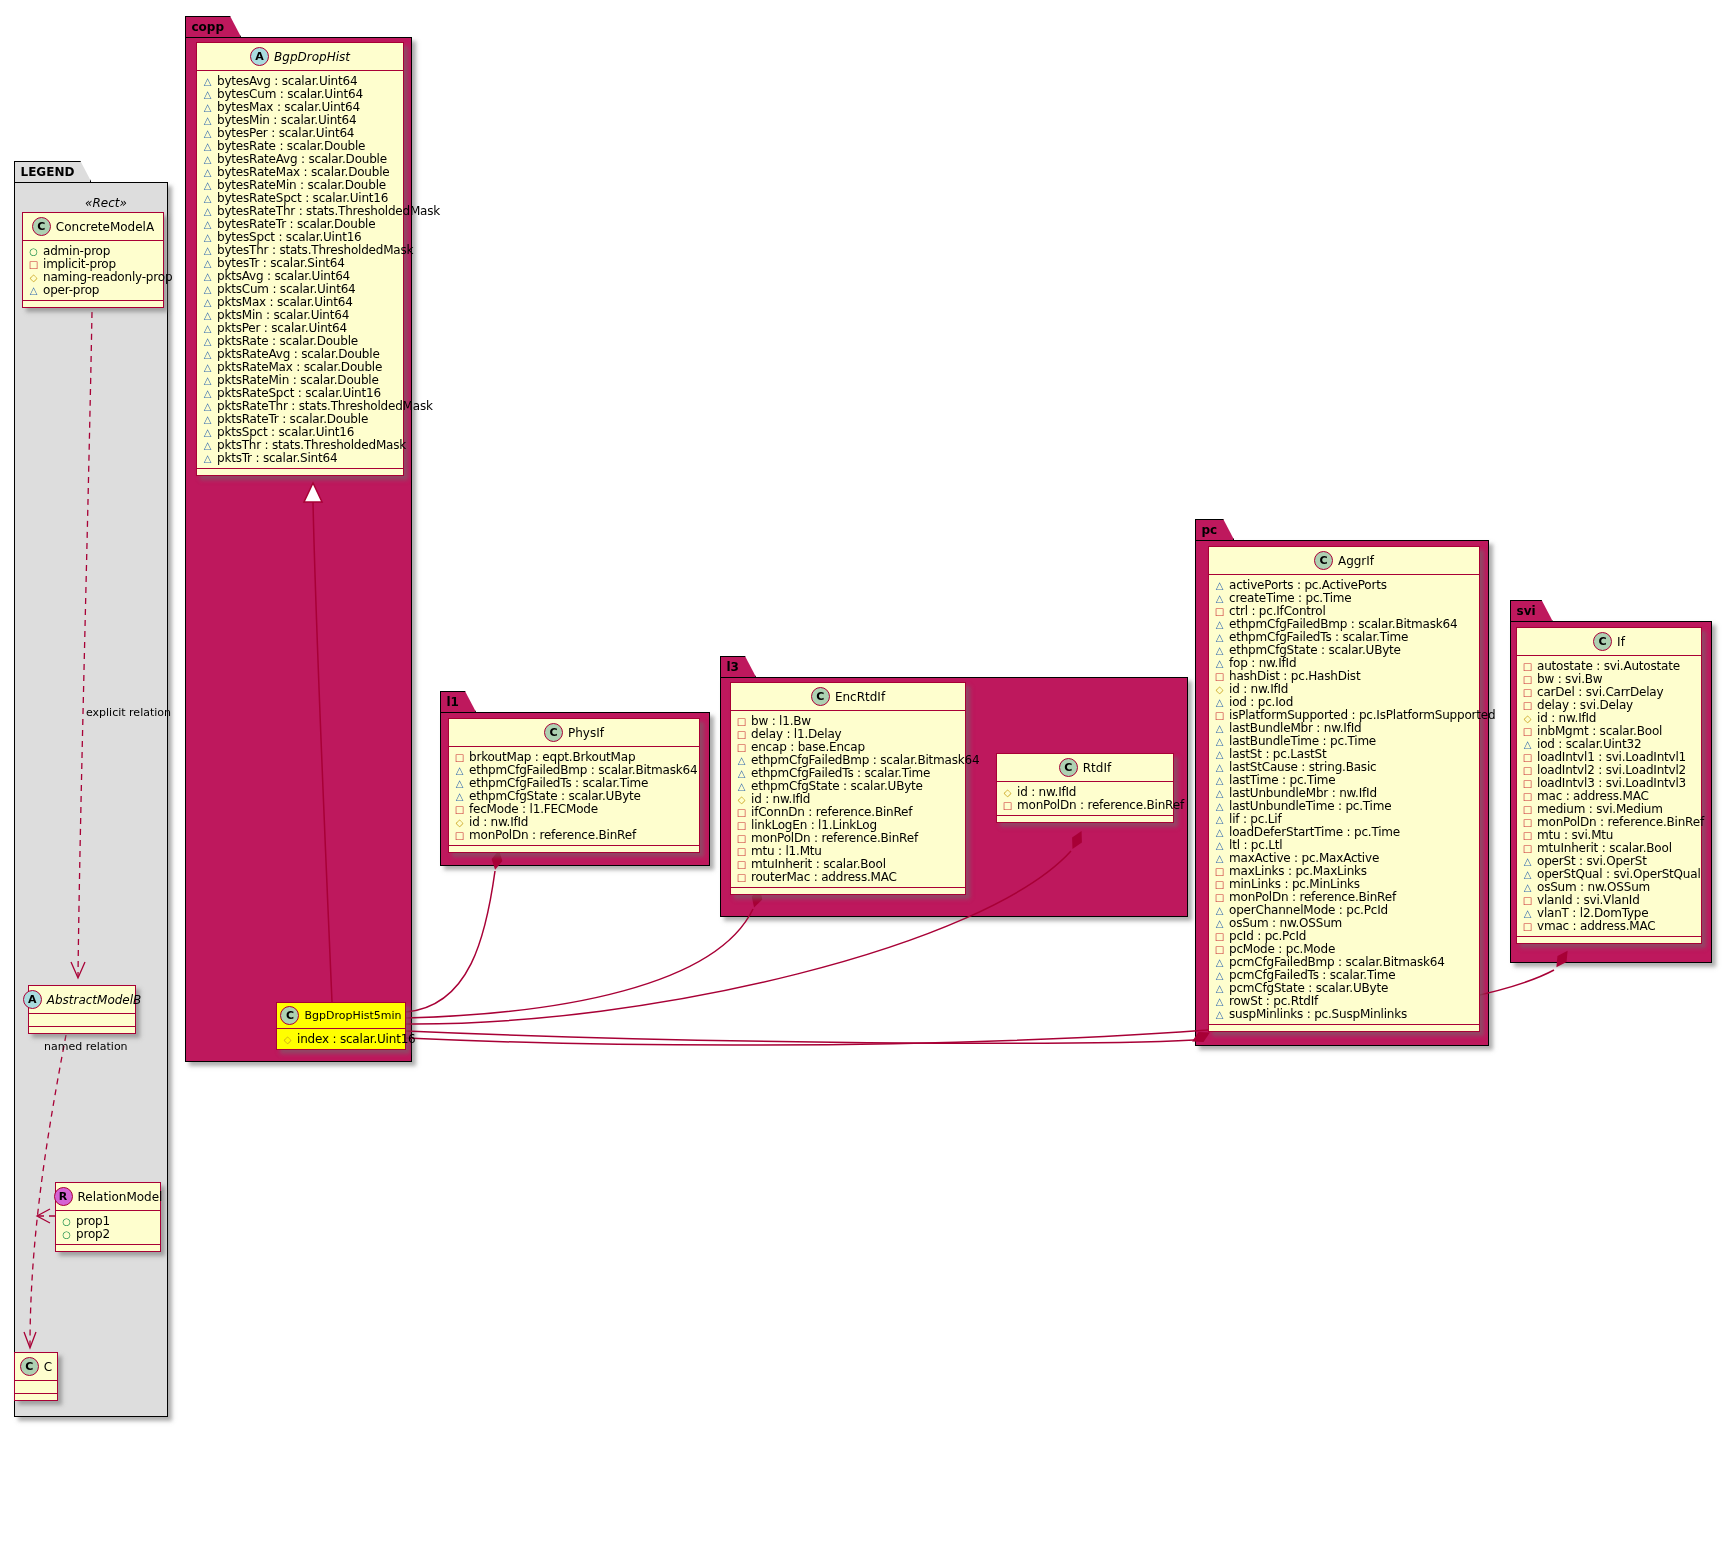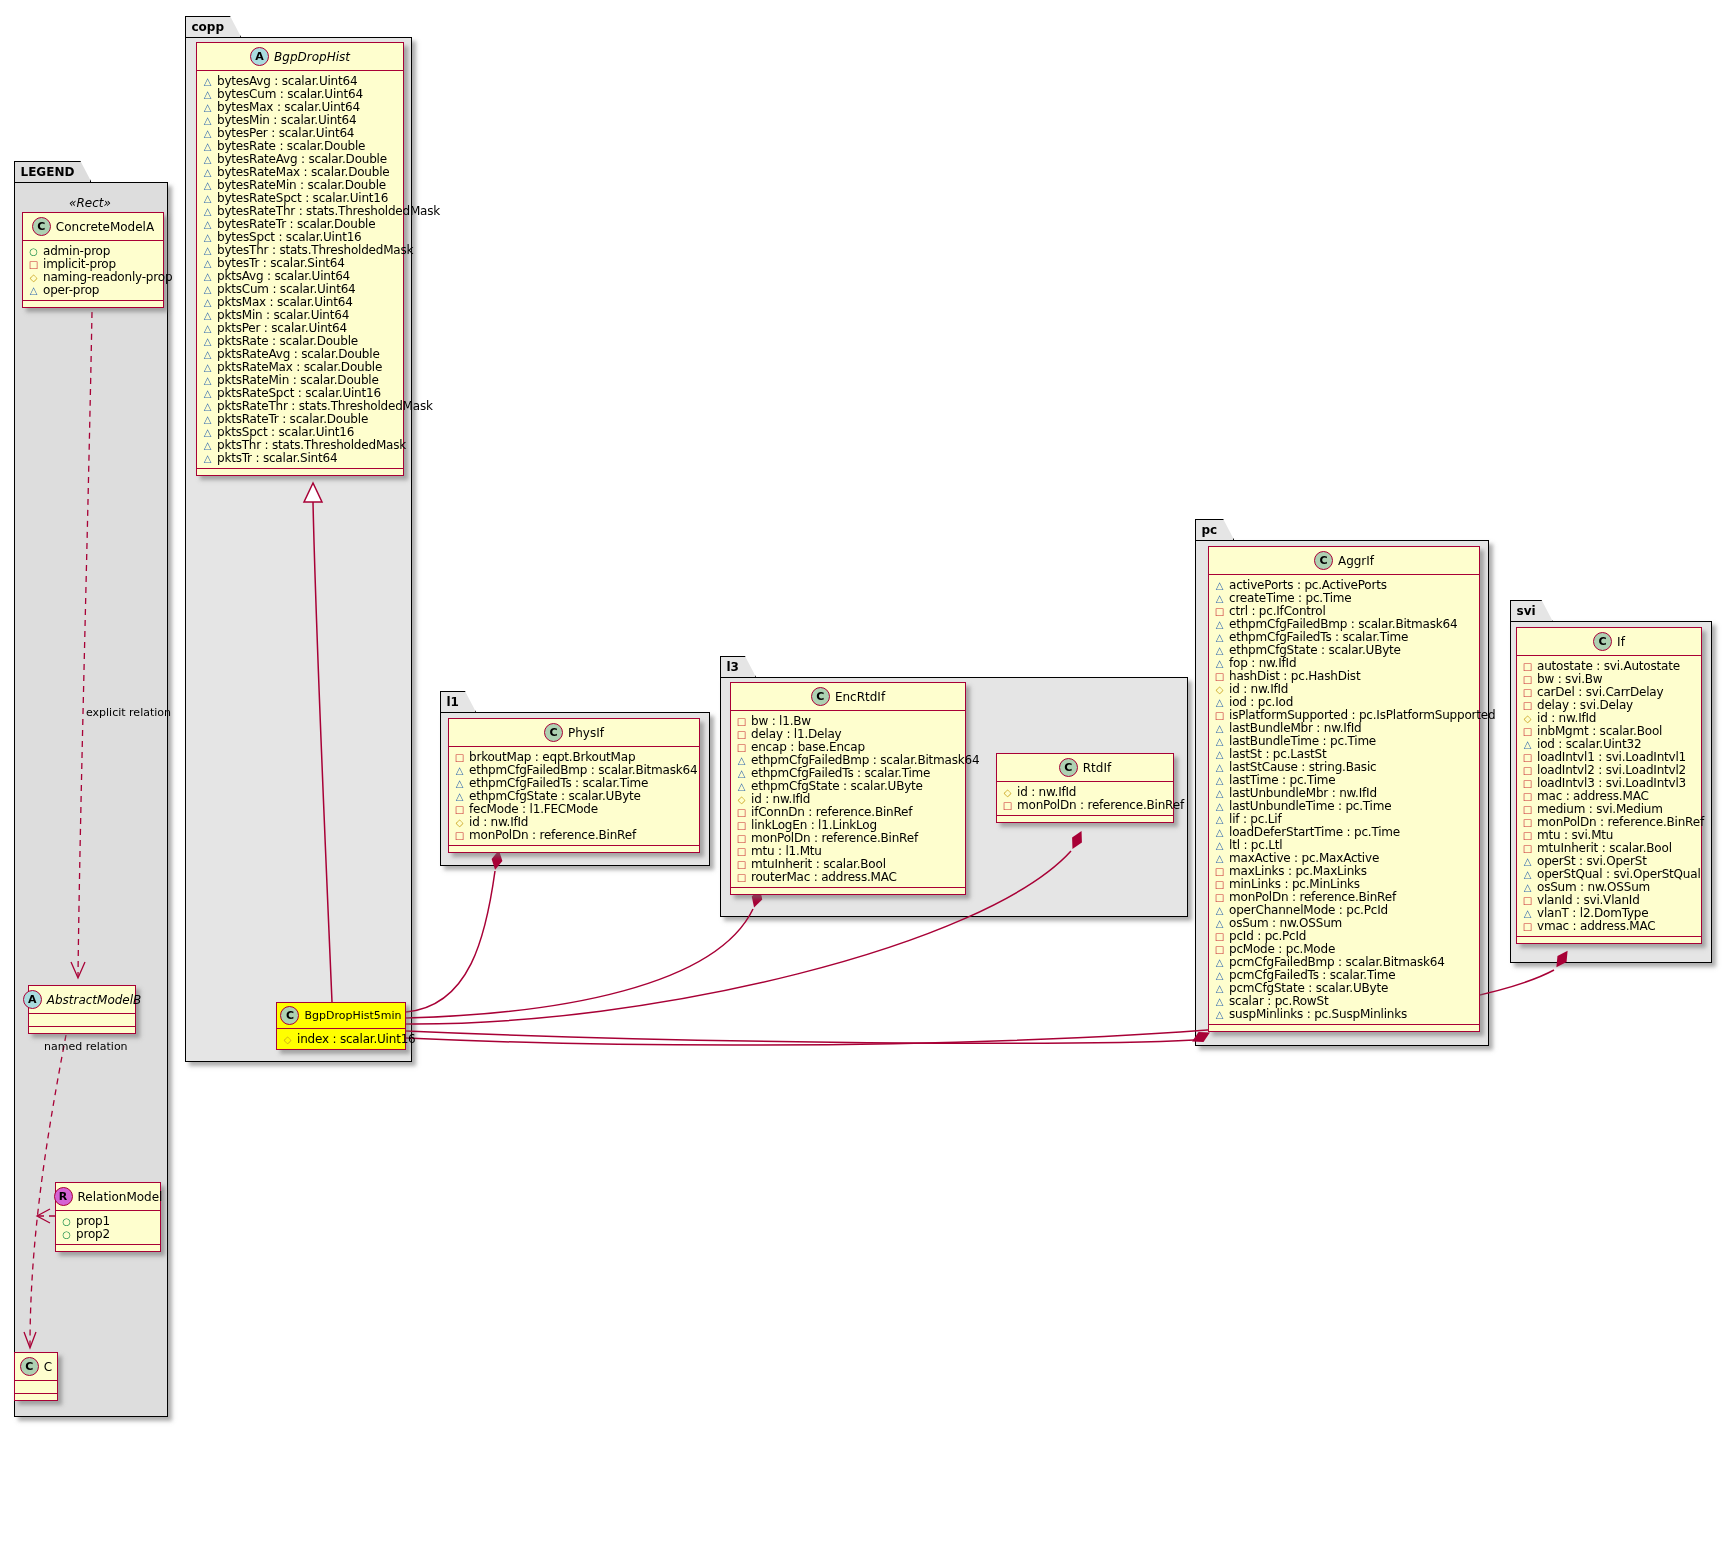--- a/index.html
+++ b/index.html
@@ -1,19 +1,19 @@
 <!DOCTYPE html>
 <html><head>
 <meta charset="utf-8">
 <style>
   html,body{margin:0;padding:0;background:#fff;}
   body{position:relative;width:1722px;height:1559px;font-family:"DejaVu Sans",sans-serif;color:#000;overflow:hidden;}
 
   
-  .pkg{position:absolute;border:1.5px solid #000;background:#e5e5e5;box-shadow:4px 4px 4px rgba(110,110,110,.55);}
+  .pkg{position:absolute;border:1.5px solid #000;background:#be185d;box-shadow:4px 4px 4px rgba(110,110,110,.55);}
   .pkg-legend{background:#DDDDDD;}
   .pkg-tab{position:absolute;top:-22px;left:-1.5px;height:21px;line-height:21px;border:1.5px solid #000;border-bottom:none;background:inherit;
     font-size:12px;font-weight:bold;padding:0 16px 0 6px;clip-path:polygon(0 0,calc(100% - 11px) 0,100% 100%,0 100%);box-sizing:border-box;}
 
   
   .uml-class{position:absolute;background:#FEFECE;border:1.5px solid #A80036;box-shadow:4px 4px 4px rgba(110,110,110,.55);box-sizing:border-box;}
   .uml-class.hl{background:#FFFF00;}
   .ctitle{display:flex;align-items:center;justify-content:center;gap:5px;border-bottom:1.5px solid #A80036;padding:4px 5px;font-size:12px;white-space:nowrap;}
   .hl .ctitle{font-size:11px;padding:3px 3px;}
   .abstract .cname{font-style:italic;}
@@ -25,21 +25,21 @@
   .attr{white-space:nowrap;display:flex;align-items:center;gap:4px;}
   .pi{display:inline-block;flex:0 0 auto;width:11px;text-align:center;font-size:10px;letter-spacing:0;}
   .pi-admin::before{content:"○";color:#118844;}
   .pi-implicit::before{content:"□";color:#C82930;}
   .pi-naming::before{content:"◇";color:#C9A21B;}
   .pi-oper::before{content:"△";color:#3A6FB0;}
   .methods{border-top:1.5px solid #A80036;height:6px;}
 
   
   .edge-label{position:absolute;font-size:11px;white-space:nowrap;text-align:right;}
-  .stereo{position:absolute;font-size:12px;font-style:italic;text-align:center;}
+  .stereo{position:absolute;font-size:12px;font-style:italic;text-align:center;margin-left:16px;}
 
   svg.edges{position:absolute;left:0;top:0;pointer-events:none;}
 </style>
 </head>
 <body>
 
 <div class="pkg pkg-legend" style="left:14px;top:182px;width:152px;height:1233px;">
   <div class="pkg-tab">LEGEND</div>
 </div>
 <div class="pkg" style="left:185px;top:37px;width:225px;height:1023px;">
@@ -560,21 +560,21 @@
       <div class="attr">
         <span class="pi pi-oper"></span>
         <span>pcmCfgFailedTs : scalar.Time</span>
       </div>
       <div class="attr">
         <span class="pi pi-oper"></span>
         <span>pcmCfgState : scalar.UByte</span>
       </div>
       <div class="attr">
         <span class="pi pi-oper"></span>
-        <span>scalar : pc.RowSt</span>
+        <span>rowSt : pc.RtdIf</span>
       </div>
       <div class="attr">
         <span class="pi pi-oper"></span>
         <span>suspMinlinks : pc.SuspMinlinks</span>
       </div>
     </div>
   <div class="methods"></div>
 </div>
 
 <div class="uml-class" style="left:1516px;top:627px;width:186px;">

